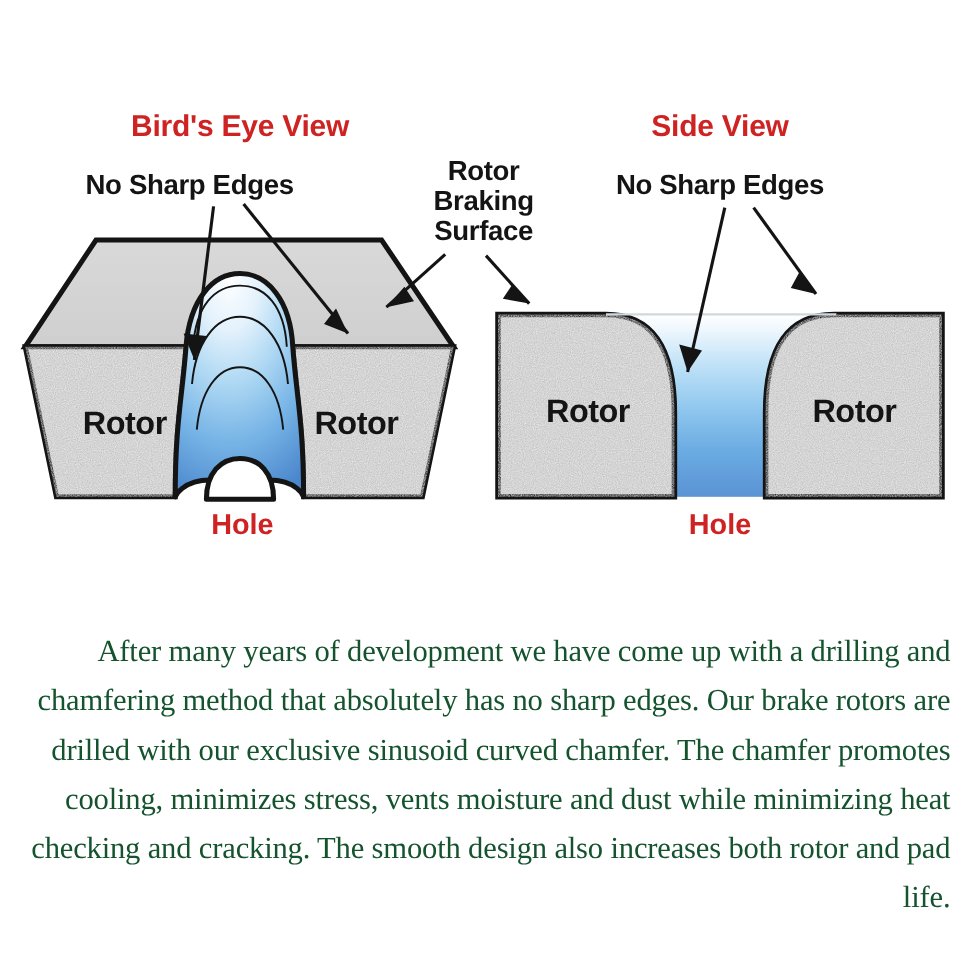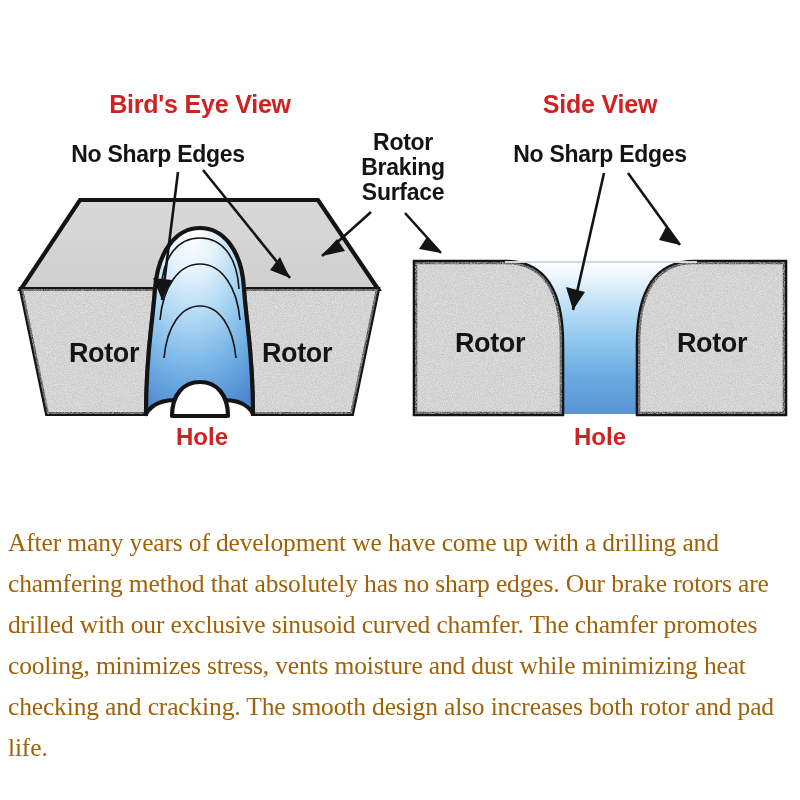--- a/index.html
+++ b/index.html
@@ -65,25 +65,25 @@
   .outline-thin {
     stroke: #141414;
     stroke-width: 1.6;
     fill: none;
   }
   .body-copy {
     position: absolute;
     left: 8px;
     top: 522px;
     width: 784px;
-    text-align: left;
+    text-align: right;
     font-family: "Liberation Serif", serif;
     font-size: 25.5px;
     line-height: 41px;
-    color: #a16207;
+    color: #14532d;
     letter-spacing: -0.15px;
   }
 </style>
 </head>
 <body>
 
 <div id="stage">
 
   <svg id="diagram" viewBox="0 0 800 500">
     <defs>

